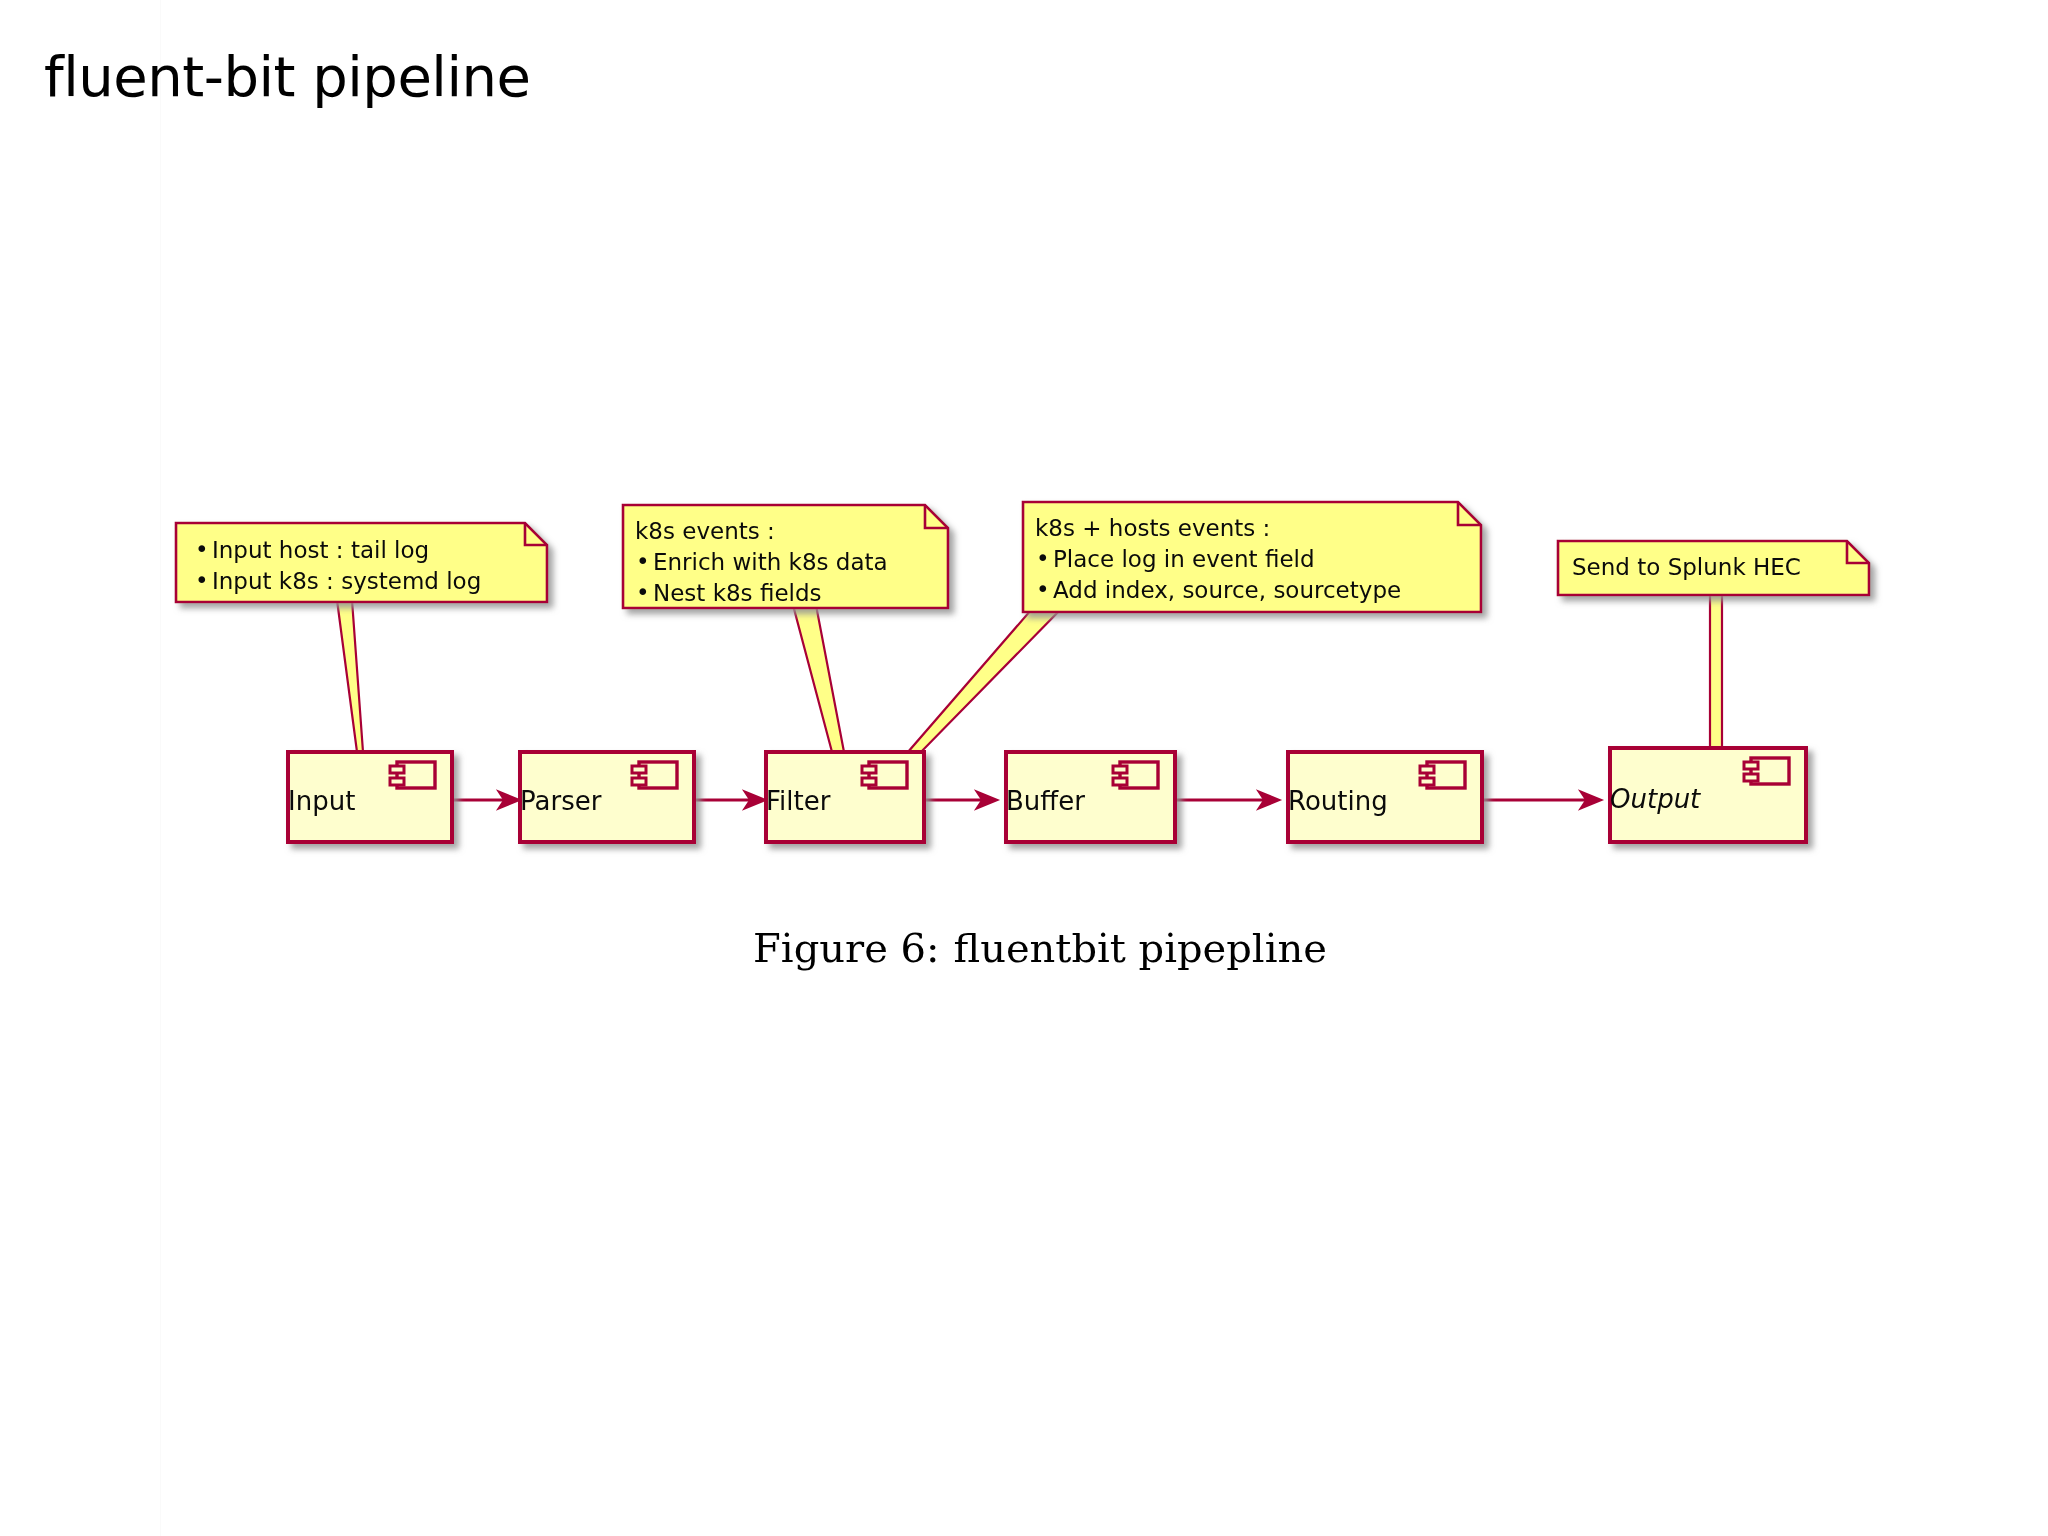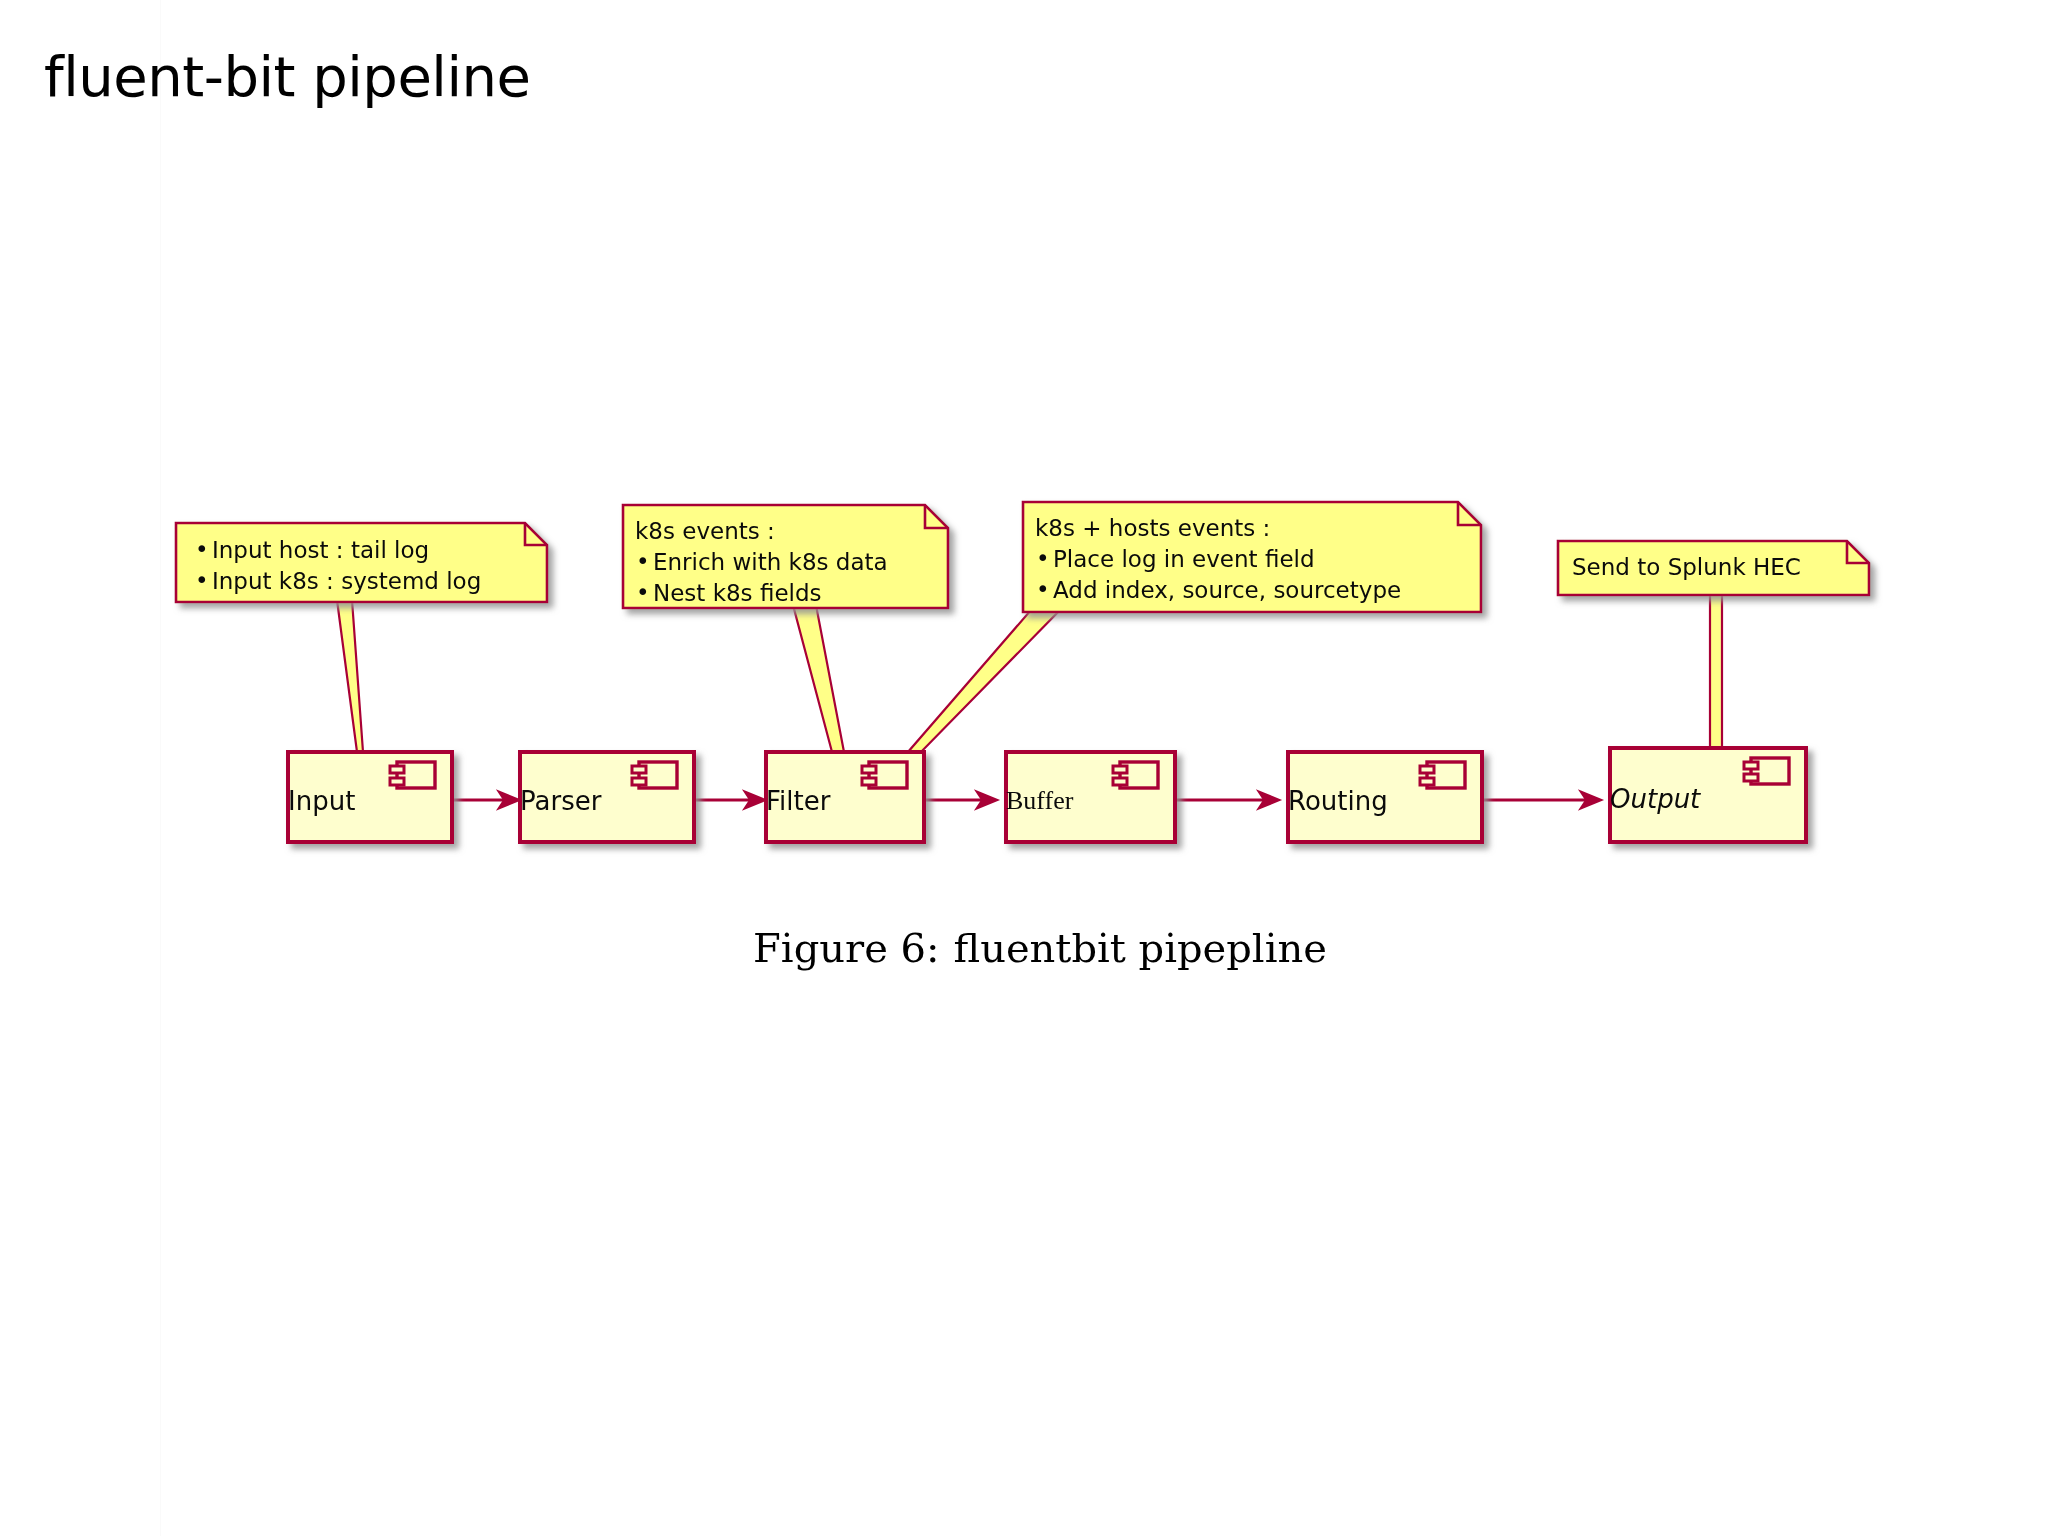--- a/index.html
+++ b/index.html
@@ -257,21 +257,21 @@
     <span class="note-line bulleted">Add index, source, sourcetype</span>
   </div>
 
   <div class="note-text" style="left:1572px; top:552px;">
     <span class="note-line">Send to Splunk HEC</span>
   </div>
 
   <div class="comp-label" style="left:288px; top:786px; width:164px;">Input</div>
   <div class="comp-label" style="left:520px; top:786px; width:174px;">Parser</div>
   <div class="comp-label" style="left:766px; top:786px; width:158px;">Filter</div>
-  <div class="comp-label" style="left:1006px; top:786px; width:169px;font-family:Liberation Serif, serif;">Buffer</div>
+  <div class="comp-label" style="left:1006px; top:786px; width:169px;">Buffer</div>
   <div class="comp-label" style="left:1288px; top:786px; width:194px;">Routing</div>
   <div class="comp-label" style="left:1610px; top:784px; width:196px;font-style:italic;">Output</div>
 
 </div>
 
 <div id="figure-caption">
   <span>Figure 6:</span><span class="cap-sep"></span><span>fluentbit pipepline</span>
 </div>
 
 </body></html>

